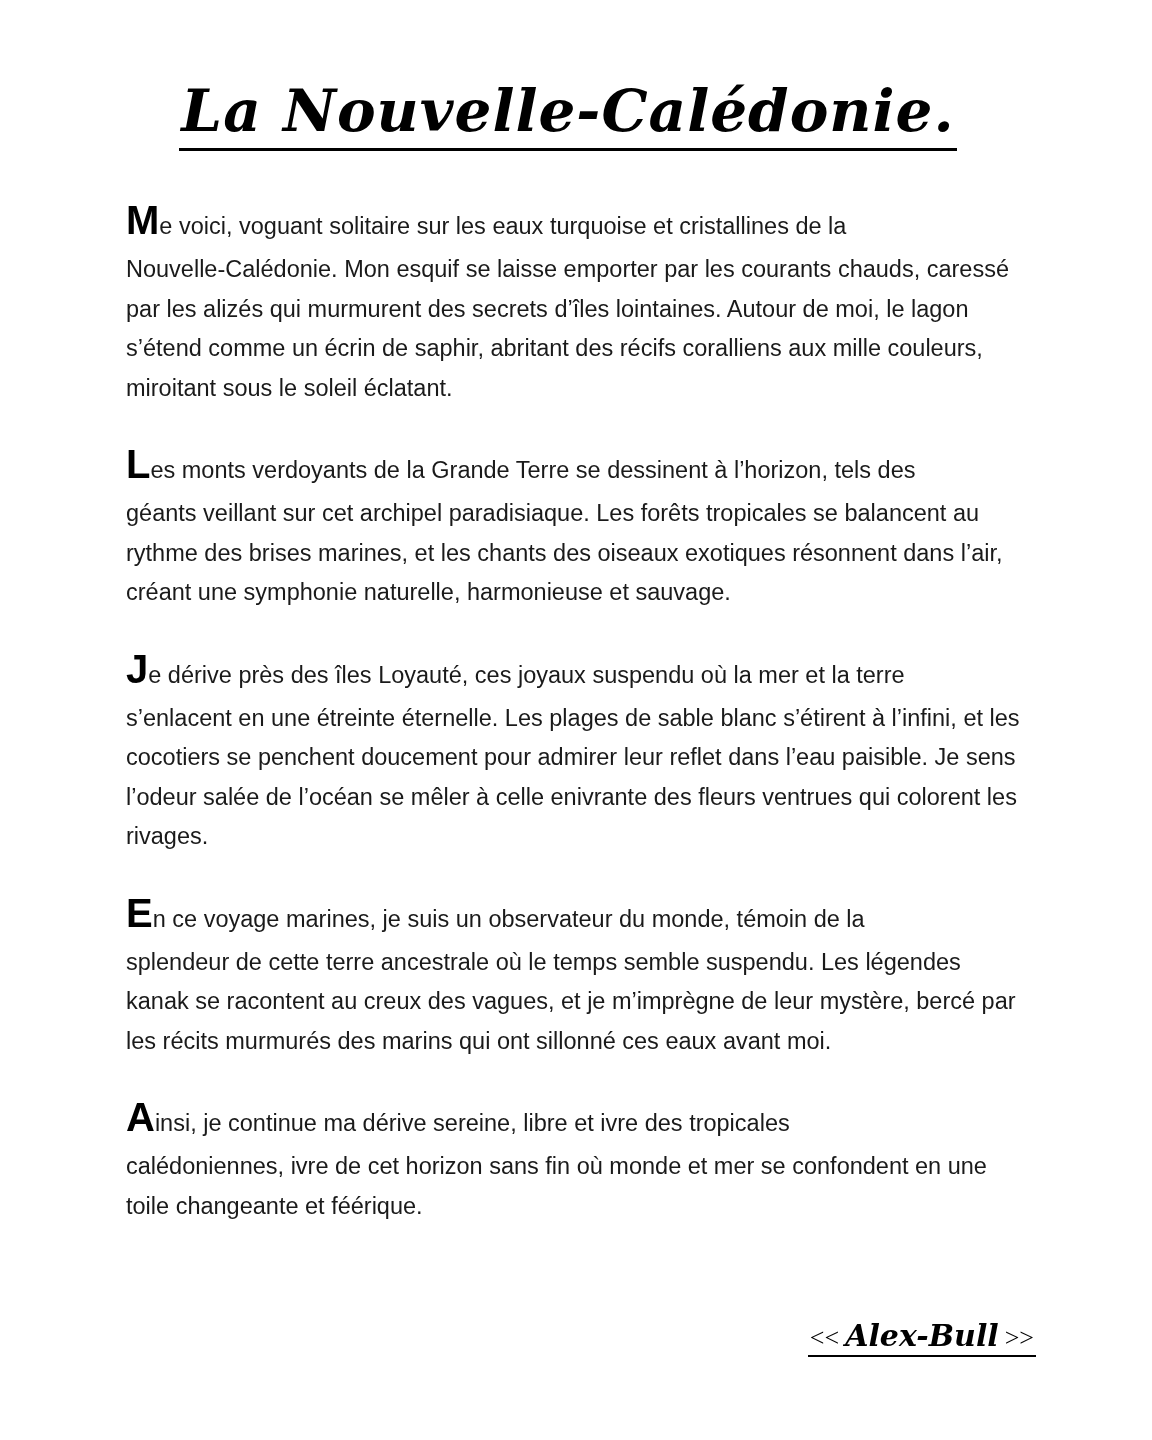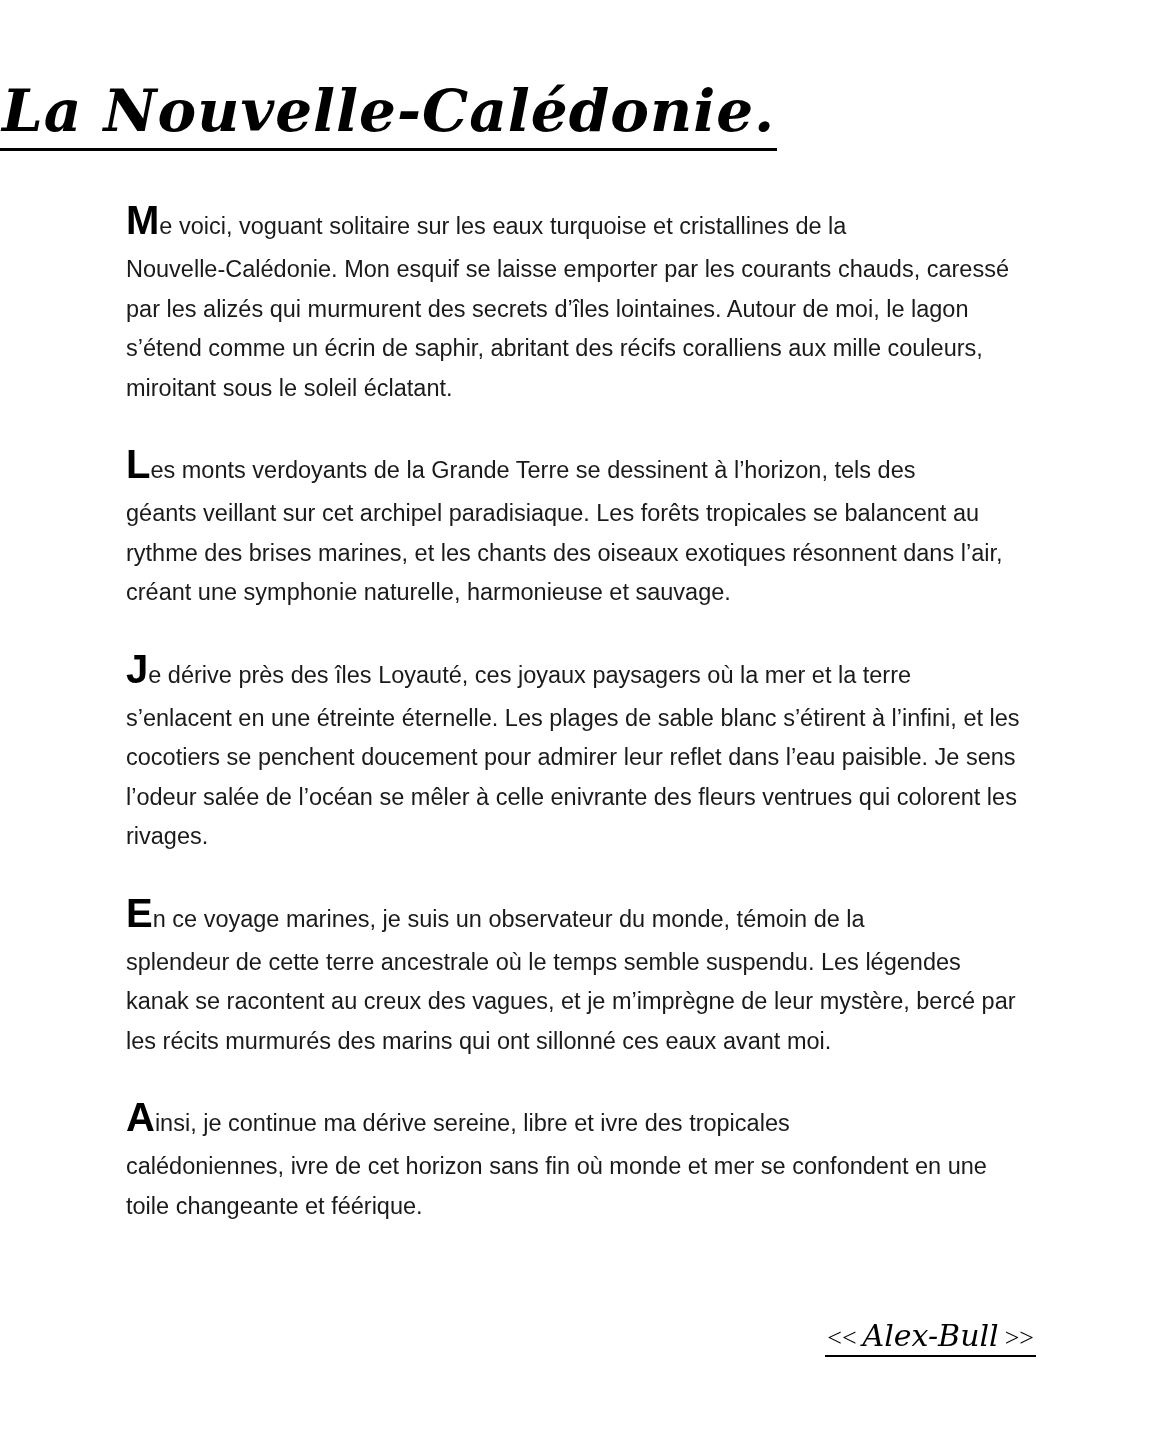--- a/index.html
+++ b/index.html
@@ -17,20 +17,21 @@
     }
     .page {
       position: absolute;
       left: 0; top: 0;
       width: 1152px; height: 1440px;
     }
     .title-wrap {
       position: absolute;
       left: 0; right: 16px;
       top: 78px;
+      text-align: center;
     }
     .title {
       display: inline-block;
       font-family: "DejaVu Serif", "Liberation Serif", serif;
       font-style: italic;
       font-weight: bold;
       font-size: 58px;
       line-height: 66px;
       color: #000;
       letter-spacing: 1px;
@@ -68,21 +69,21 @@
       white-space: nowrap;
     }
     .sig-bracket {
       font-family: "Liberation Serif", serif;
       font-size: 26px;
       color: #000;
     }
     .sig-name {
       font-family: "DejaVu Serif", "Liberation Serif", serif;
       font-style: italic;
-      font-weight: normal;
+      font-weight: bold;
       font-size: 30px;
       color: #000;
       margin: 12px 6px;
     }
   </style>
 </head>
 <body>
 
 <div class="page">
 
@@ -96,21 +97,21 @@
       <span class="first-line"><span class="drop">M</span><span>e voici, voguant solitaire sur les eaux turquoise et cristallines de la</span></span>
       <span>Nouvelle-Calédonie. Mon esquif se laisse emporter par les courants chauds, caressé par les alizés qui murmurent des secrets d’îles lointaines. Autour de moi, le lagon s’étend comme un écrin de saphir, abritant des récifs coralliens aux mille couleurs, miroitant sous le soleil éclatant.</span>
     </p>
 
     <p class="para">
       <span class="first-line"><span class="drop">L</span><span>es monts verdoyants de la Grande Terre se dessinent à l’horizon, tels des</span></span>
       <span>géants veillant sur cet archipel paradisiaque. Les forêts tropicales se balancent au rythme des brises marines, et les chants des oiseaux exotiques résonnent dans l’air, créant une symphonie naturelle, harmonieuse et sauvage.</span>
     </p>
 
     <p class="para">
-      <span class="first-line"><span class="drop">J</span><span>e dérive près des îles Loyauté, ces joyaux paysagers où la mer et la terre</span></span>
+      <span class="first-line"><span class="drop">J</span><span>e dérive près des îles Loyauté, ces joyaux suspendu où la mer et la terre</span></span>
       <span>s’enlacent en une étreinte éternelle. Les plages de sable blanc s’étirent à l’infini, et les cocotiers se penchent doucement pour admirer leur reflet dans l’eau paisible. Je sens l’odeur salée de l’océan se mêler à celle enivrante des fleurs ventrues qui colorent les rivages.</span>
     </p>
 
     <p class="para">
       <span class="first-line"><span class="drop">E</span><span>n ce voyage marines, je suis un observateur du monde, témoin de la</span></span>
       <span>splendeur de cette terre ancestrale où le temps semble suspendu. Les légendes kanak se racontent au creux des vagues, et je m’imprègne de leur mystère, bercé par les récits murmurés des marins qui ont sillonné ces eaux avant moi.</span>
     </p>
 
     <p class="para">
       <span class="first-line"><span class="drop">A</span><span>insi, je continue ma dérive sereine, libre et ivre des tropicales</span></span>

